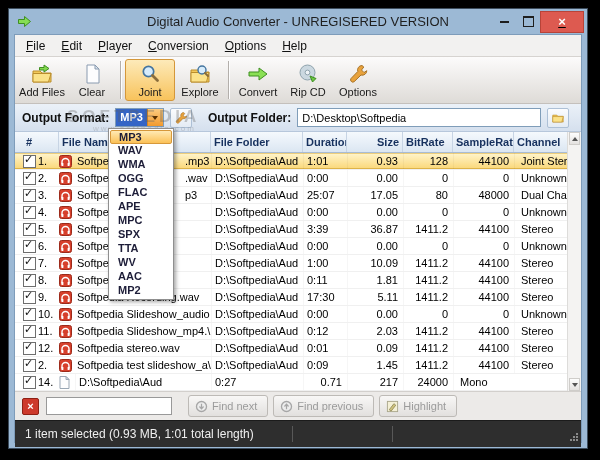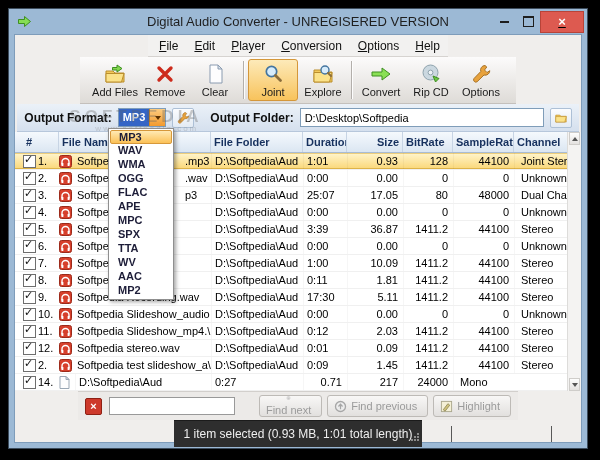--- a/index.html
+++ b/index.html
@@ -12,29 +12,29 @@
   .title-icon{margin-left:8px;z-index:2;display:flex;}
   .title-text{position:absolute;left:0;right:0;text-align:center;font-size:13px;color:#1f1f1f;}
   .win-controls{margin-left:auto;display:flex;align-items:center;margin-right:3px;z-index:2;}
   .btn-min,.btn-max{width:24px;height:18px;display:flex;align-items:center;justify-content:center;}
   .glyph-min{width:9px;height:2px;background:#1e1e1e;}
   .glyph-max{width:9px;height:8px;border:1px solid #1e1e1e;border-top-width:2px;background:transparent;}
   .btn-close{width:42px;height:20px;background:#dd5a50;border:1px solid #b84338;display:flex;
              align-items:center;justify-content:center;color:#fff;font-size:13px;font-weight:bold;}
   
   .client{position:absolute;left:5px;right:5px;top:25px;bottom:5px;background:#f0eeec;
-          border:1px solid #7e9cba;box-sizing:border-box;display:flex;flex-direction:column;align-items:center;}
+          border:1px solid #7e9cba;box-sizing:border-box;display:flex;flex-direction:column;}
   
   .menubar{height:21px;background:#f2f1f0;border-bottom:1px solid #d6d3d0;display:flex;
            align-items:center;padding-left:3px;flex:none;}
   .menu-item{display:inline-block;padding:3px 8px;font-size:12px;color:#111;}
   .menu-item::first-letter{text-decoration:underline;}
   
   .toolbar{height:46px;background:linear-gradient(#fcfbfb,#dedbd7);border-bottom:1px solid #c4c0bc;
-           display:flex;align-items:center;padding:0 10px;flex:none;}
+           display:flex;align-items:center;padding:0 2px;flex:none;}
   .tb-btn{width:50px;height:42px;display:flex;flex-direction:column;align-items:center;
           justify-content:center;gap:1px;border:1px solid transparent;border-radius:3px;
           font-size:11px;color:#1a1a1a;box-sizing:border-box;}
   .tb-btn .ico{width:24px;height:22px;display:flex;align-items:center;justify-content:center;}
   .tb-btn.active{background:linear-gradient(#fdeab9,#f8c35c);border-color:#d4973a;}
   .tb-sep{width:1px;height:38px;background:#b3afab;border-right:1px solid #fdfdfd;margin:0 3px;flex:none;}
   
   .iobar{height:27px;background:linear-gradient(#ebf1f8,#d5e0ee);border-bottom:1px solid #b7c7db;
          display:flex;align-items:center;padding:0 7px;position:relative;flex:none;font-size:12px;}
   .io-label{font-weight:bold;color:#101010;white-space:nowrap;}
@@ -93,21 +93,21 @@
   .findbar{height:28px;flex:none;background:#eceae8;border-top:1px solid #d2cfcc;display:flex;
            align-items:center;padding:0 7px;}
   .fb-close{width:15px;height:15px;background:#cd392b;border:1px solid #8e2014;border-radius:2px;
             color:#fff;font-size:11px;font-weight:bold;display:flex;align-items:center;
             justify-content:center;flex:none;}
   .fb-input{width:126px;height:18px;margin-left:7px;border:1px solid #999;background:#fff;
             font-family:"Liberation Sans",sans-serif;font-size:11px;box-sizing:border-box;}
   .fb-btn{height:22px;margin-left:5px;padding:0 10px 0 6px;display:flex;align-items:center;gap:4px;
           font-size:11px;color:#9b9b9b;background:linear-gradient(#f8f7f6,#e2e0de);
           border:1px solid #bdbab6;border-radius:3px;box-sizing:border-box;}
-  .fb-btn.first{margin-left:24px;flex-direction:column;}
+  .fb-btn.first{margin-left:16px;}
   
   .statusbar{height:27px;flex:none;background:#2e2e2e;border-top:1px solid #1b1b1b;color:#efefef;
              font-size:12px;display:flex;align-items:center;padding:0 10px;position:relative;box-sizing:border-box;}
   .sb-sep{position:absolute;top:5px;bottom:5px;width:1px;background:#585858;}
   .sb-sep1{left:277px;} .sb-sep2{left:377px;}
   .sb-grip{position:absolute;right:2px;bottom:2px;}
   
   .dropdown{position:absolute;left:99px;top:119px;width:66px;background:#fff;border:1px solid #8f8f8f;
             box-shadow:2px 2px 4px rgba(0,0,0,0.35);z-index:10;padding:1px;box-sizing:border-box;}
   .dd-item{height:14px;line-height:13px;padding-left:8px;font-size:11px;font-weight:bold;
@@ -151,28 +151,20 @@
     <div class="toolbar">
       <div class="tb-btn">
         <span class="ico">
           <svg width="24" height="22" viewBox="0 0 24 22">
               <path d="M3 8 h7 l2 2 h9 v9 H3 z" fill="#f2c95a" stroke="#bb8e2c"></path>
               <path d="M3 10.5 h18 l-2.5 8.5 H3 z" fill="#fbe289" stroke="#bb8e2c"></path>
               <path d="M14 2 l5 3.5 -5 3.5 V7 h-4.5 V4.5 H14 z" fill="#82d74e" stroke="#3f8f22"></path>
             </svg>
         </span>
         <span>Add Files</span>
-      </div>
-      <div class="tb-btn">
-        <span class="ico">
-          <svg width="22" height="22" viewBox="0 0 22 22">
-              <path d="M5 5 L17 17 M17 5 L5 17" stroke="#cd2b1c" stroke-width="3.4" stroke-linecap="round"></path>
-            </svg>
-        </span>
-        <span>Remove</span>
       </div>
       <div class="tb-btn">
         <span class="ico">
           <svg width="20" height="22" viewBox="0 0 20 22">
               <path d="M5 2 h8 l4 4 v14 H5 z" fill="#fdfdfe" stroke="#8a9bb0"></path>
               <path d="M13 2 v4 h4 z" fill="#dbe4ee" stroke="#8a9bb0"></path>
             </svg>
         </span>
         <span>Clear</span>
       </div>

